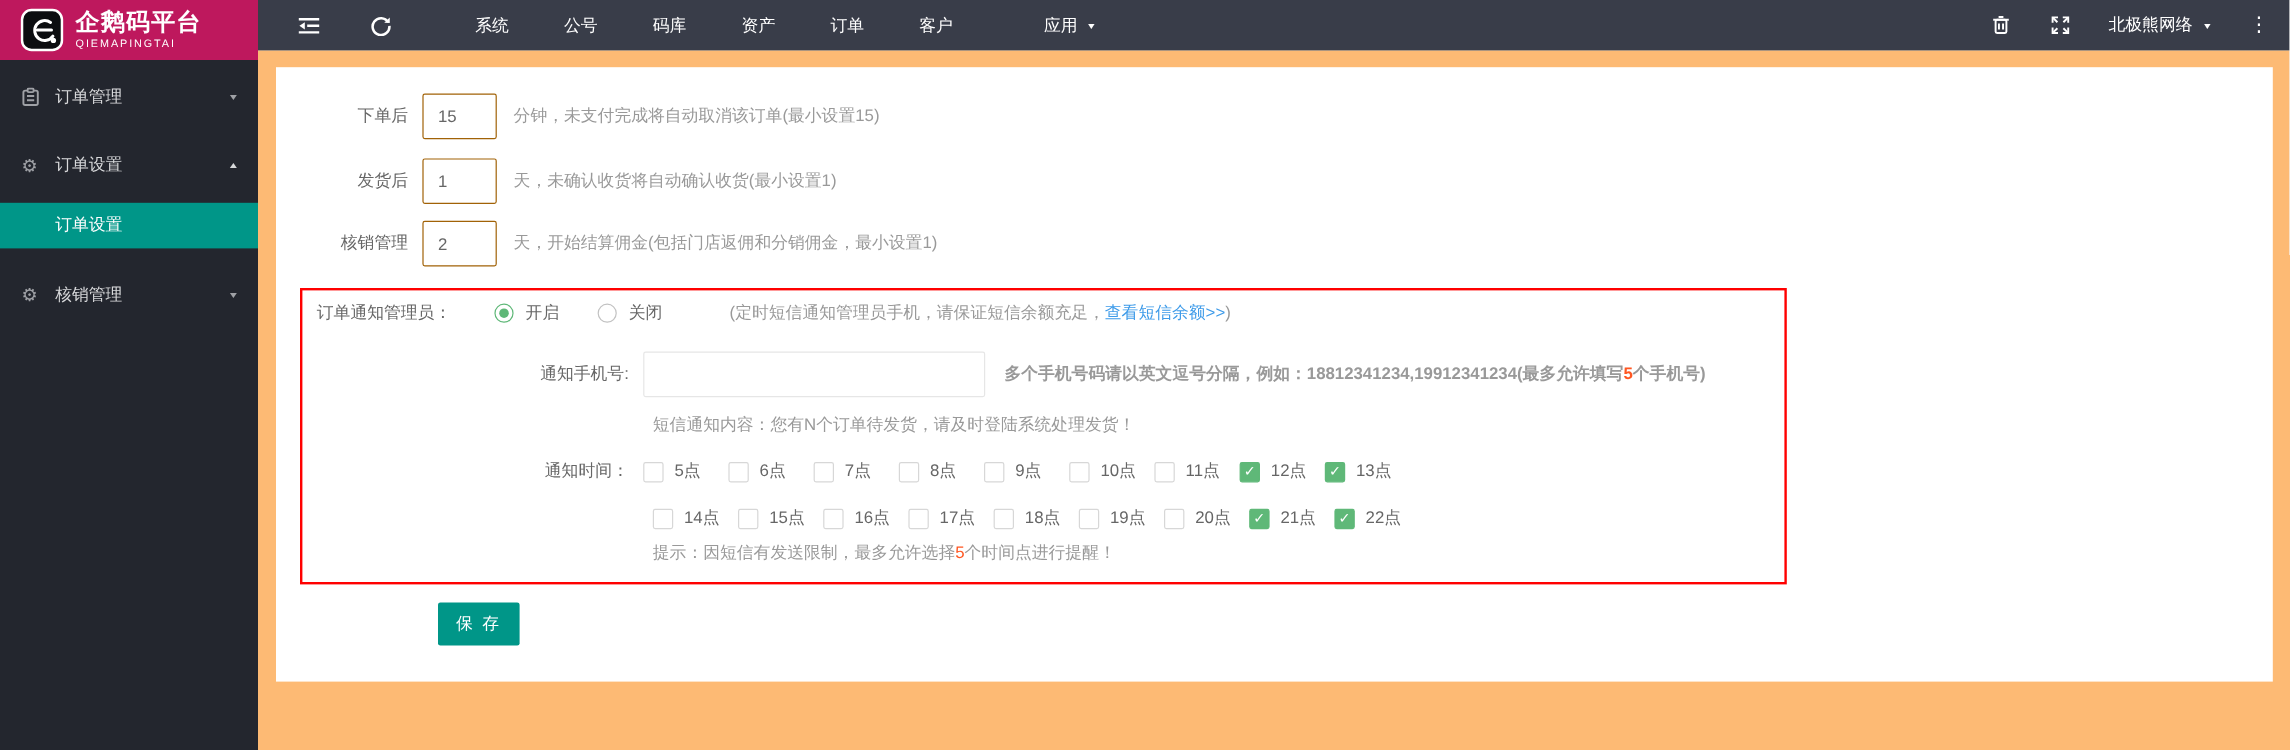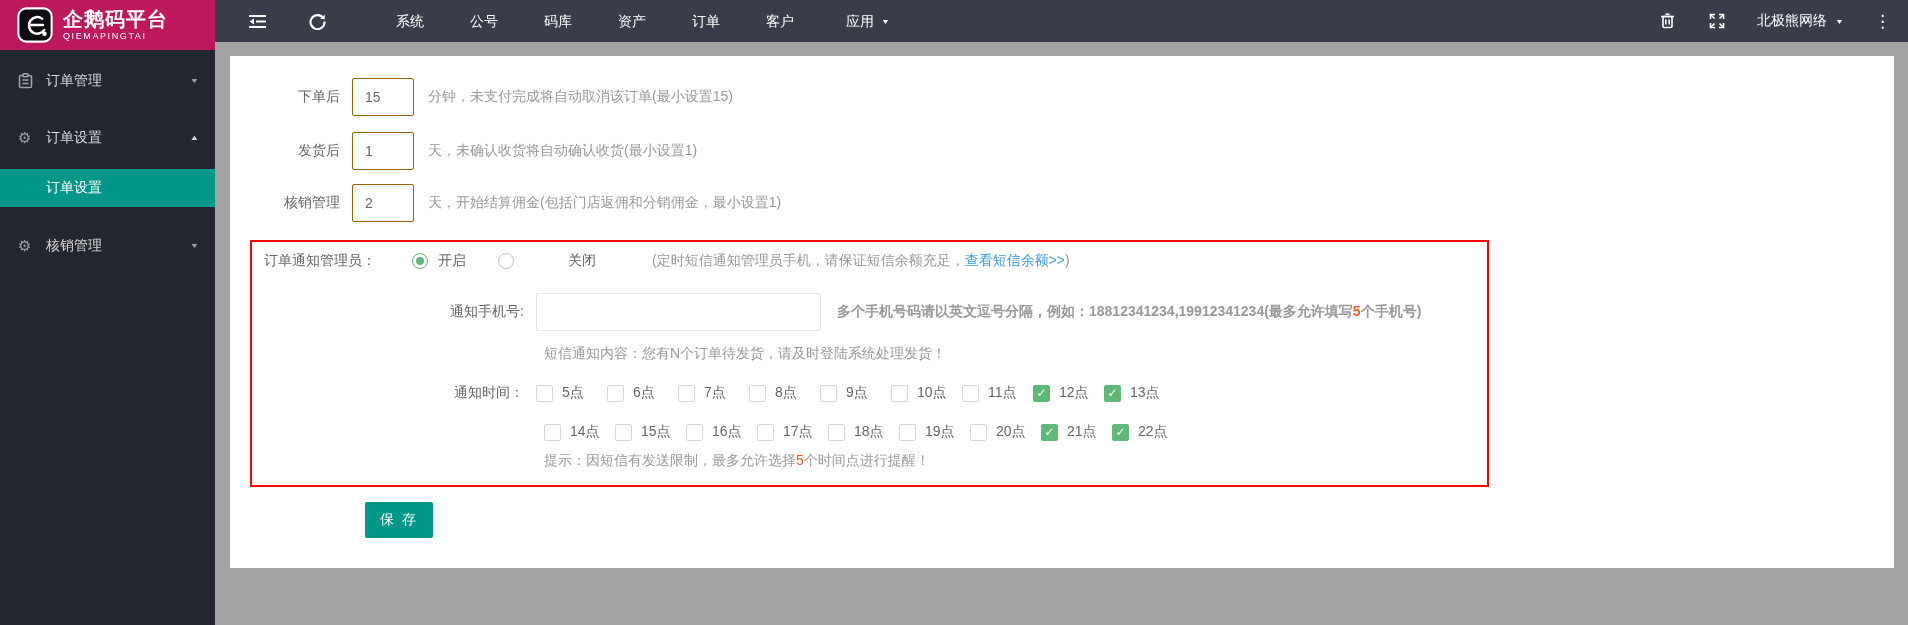--- a/index.html
+++ b/index.html
@@ -44,30 +44,30 @@
 
   
   .topbar {
     position: absolute; left: 215px; right: 0; top: 0; height: 42px;
     background: #393D49; color: #fff; display: flex; align-items: center; z-index: 2;
   }
   .tb-left { display: flex; align-items: center; padding-left: 32px; }
   .tb-icon-btn { width: 20px; height: 20px; margin-right: 40px; cursor: pointer; display:inline-flex; align-items:center; justify-content:center; }
   .tb-nav { display: flex; align-items: center; list-style: none; margin-left: 6px; }
   .tb-nav li { padding: 0 23px; height: 42px; line-height: 42px; cursor: pointer; white-space: nowrap; }
-  .tb-dd { display: inline-flex; align-items: flex-start; gap: 7px; }
+  .tb-dd { display: inline-flex; align-items: flex-start; gap: 7px; margin-left: 24px; }
   .caret { font-size: 9px; transform: scaleY(0.8); position: relative; top: 1px; }
   .tb-right { margin-left: auto; display: flex; align-items: center; gap: 30px; padding-right: 20px; }
   .tb-account { display: inline-flex; align-items: center; gap: 8px; cursor: pointer; }
   .kebab { font-size: 17px; width: 14px; text-align: center; cursor: pointer; }
 
   
   .content {
     position: absolute; left: 215px; right: 0; top: 42px; bottom: 0;
-    background: #a3a3a3;
+    background: #fdba74;
   }
   .card {
     position: absolute; left: 15px; top: 14px; width: 1664px; height: 512px;
     background: #fff;
   }
 
   .num-row { position: absolute; left: 0; height: 38px; display: flex; align-items: center; }
   .nr-label { display: inline-block; width: 110px; text-align: right; color: #666; }
   .nr-input {
     width: 62px; height: 38px; margin-left: 12px; border: 1px solid #a16207; border-radius: 2px;
@@ -89,21 +89,21 @@
   .radio {
     width: 16px; height: 16px; border-radius: 50%; border: 1px solid #c2c2c2; background: #fff;
     position: relative; flex: 0 0 auto;
   }
   .radio.on { border-color: #5FB878; }
   .radio.on::after {
     content: ""; position: absolute; left: 3px; top: 3px; width: 8px; height: 8px;
     border-radius: 50%; background: #5FB878;
   }
   .radio-text { margin-left: 10px; color: #666; }
-  .rg-off { margin-left: 32px; gap: 44px; }
+  .rg-off { margin-left: 32px; }
   .rb-note { margin-left: 56px; color: #999; }
   .rb-note a { color: #3E9BE9; text-decoration: none; cursor: pointer; }
 
   .phone-input {
     width: 285px; height: 38px; border: 1px solid #e6e6e6; border-radius: 2px;
     padding: 0 10px; outline: none; font-size: 14px; color: #666;
     font-family: "Liberation Sans", "DejaVu Sans", sans-serif;
   }
   .phone-hint { margin-left: 16px; color: #999; font-weight: bold; }
   .red-em { color: #FF5722; }

